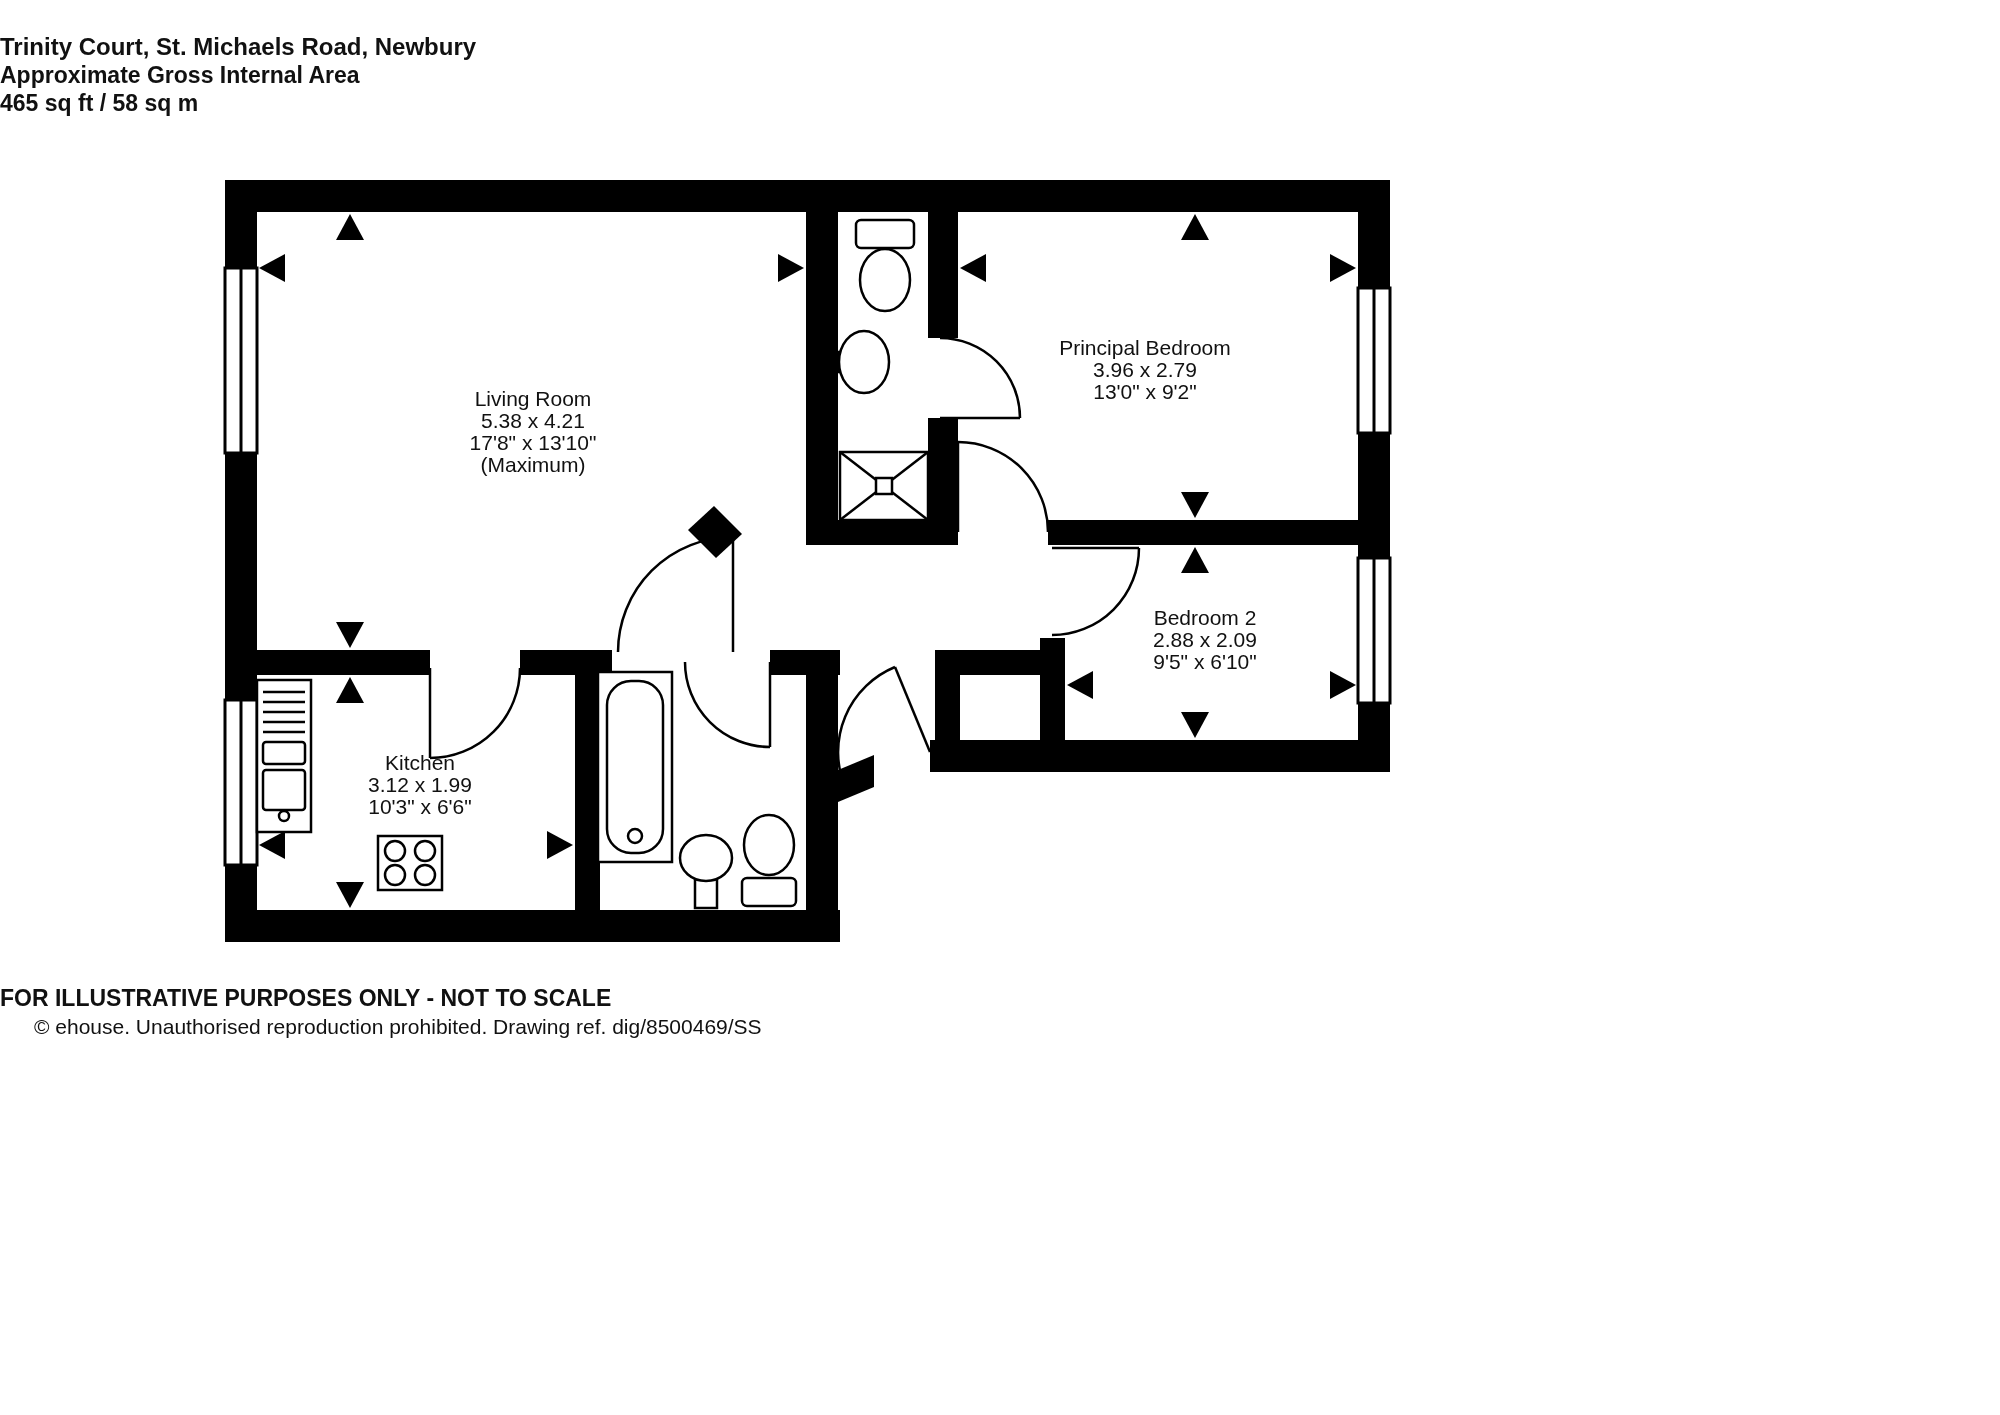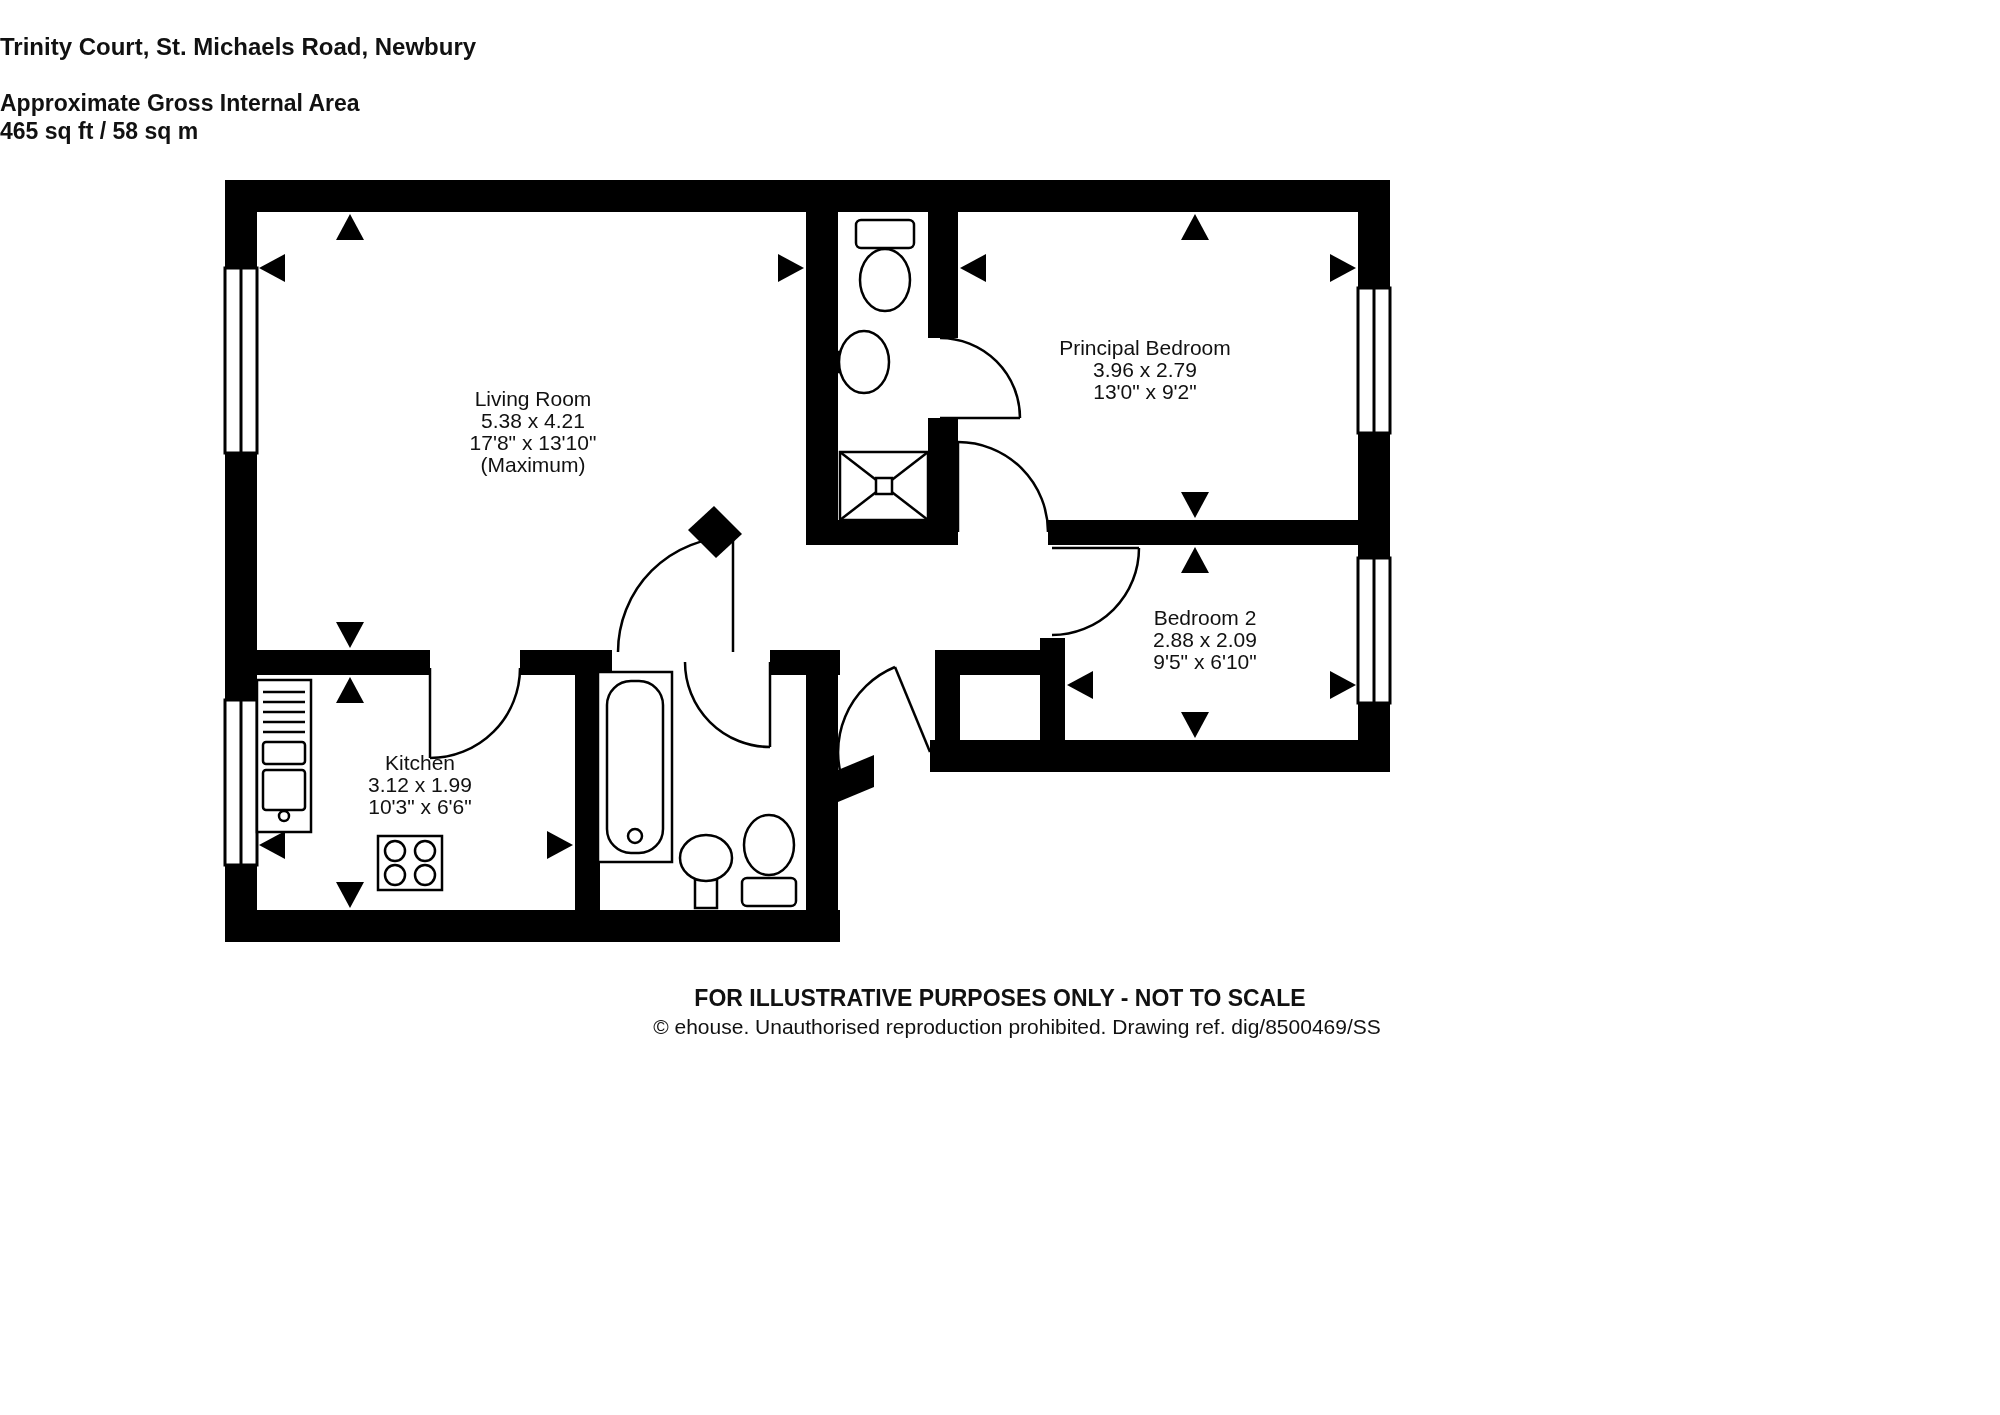--- a/index.html
+++ b/index.html
@@ -5,23 +5,23 @@
   * { margin:0; padding:0; box-sizing:border-box; }
   html,body { background:#ffffff; }
   body {
     width:2000px; height:1415px;
     position:relative; overflow:hidden;
     font-family:"Liberation Sans", sans-serif;
     color:#111;
   }
   .header { position:absolute; top:33px; left:0; width:100%; text-align:left; font-weight:bold; }
   .header .title    { font-size:24px; line-height:28px; }
-  .header .subtitle { font-size:23px; line-height:28px;margin-top:28px; }
+  .header .subtitle { font-size:23px; line-height:28px; }
   .header .area     { font-size:23px; line-height:28px; }
-  .footer { position:absolute; top:983px; left:0; width:100%; text-align:center; }
+  .footer { position:absolute; top:983px; left:0; width:100%; text-align:left; }
   .footer .f1 { font-size:23px; font-weight:bold; line-height:30px; }
   .footer .f2 { font-size:21px; line-height:28px; }
   .footer .f3 { font-size:21px; line-height:28px;padding-left:34px; }
   svg.plan { position:absolute; top:0; left:0; }
   text { font-family:"Liberation Sans", sans-serif; }
 </style>
 </head>
 <body>
 
 <div class="header">

